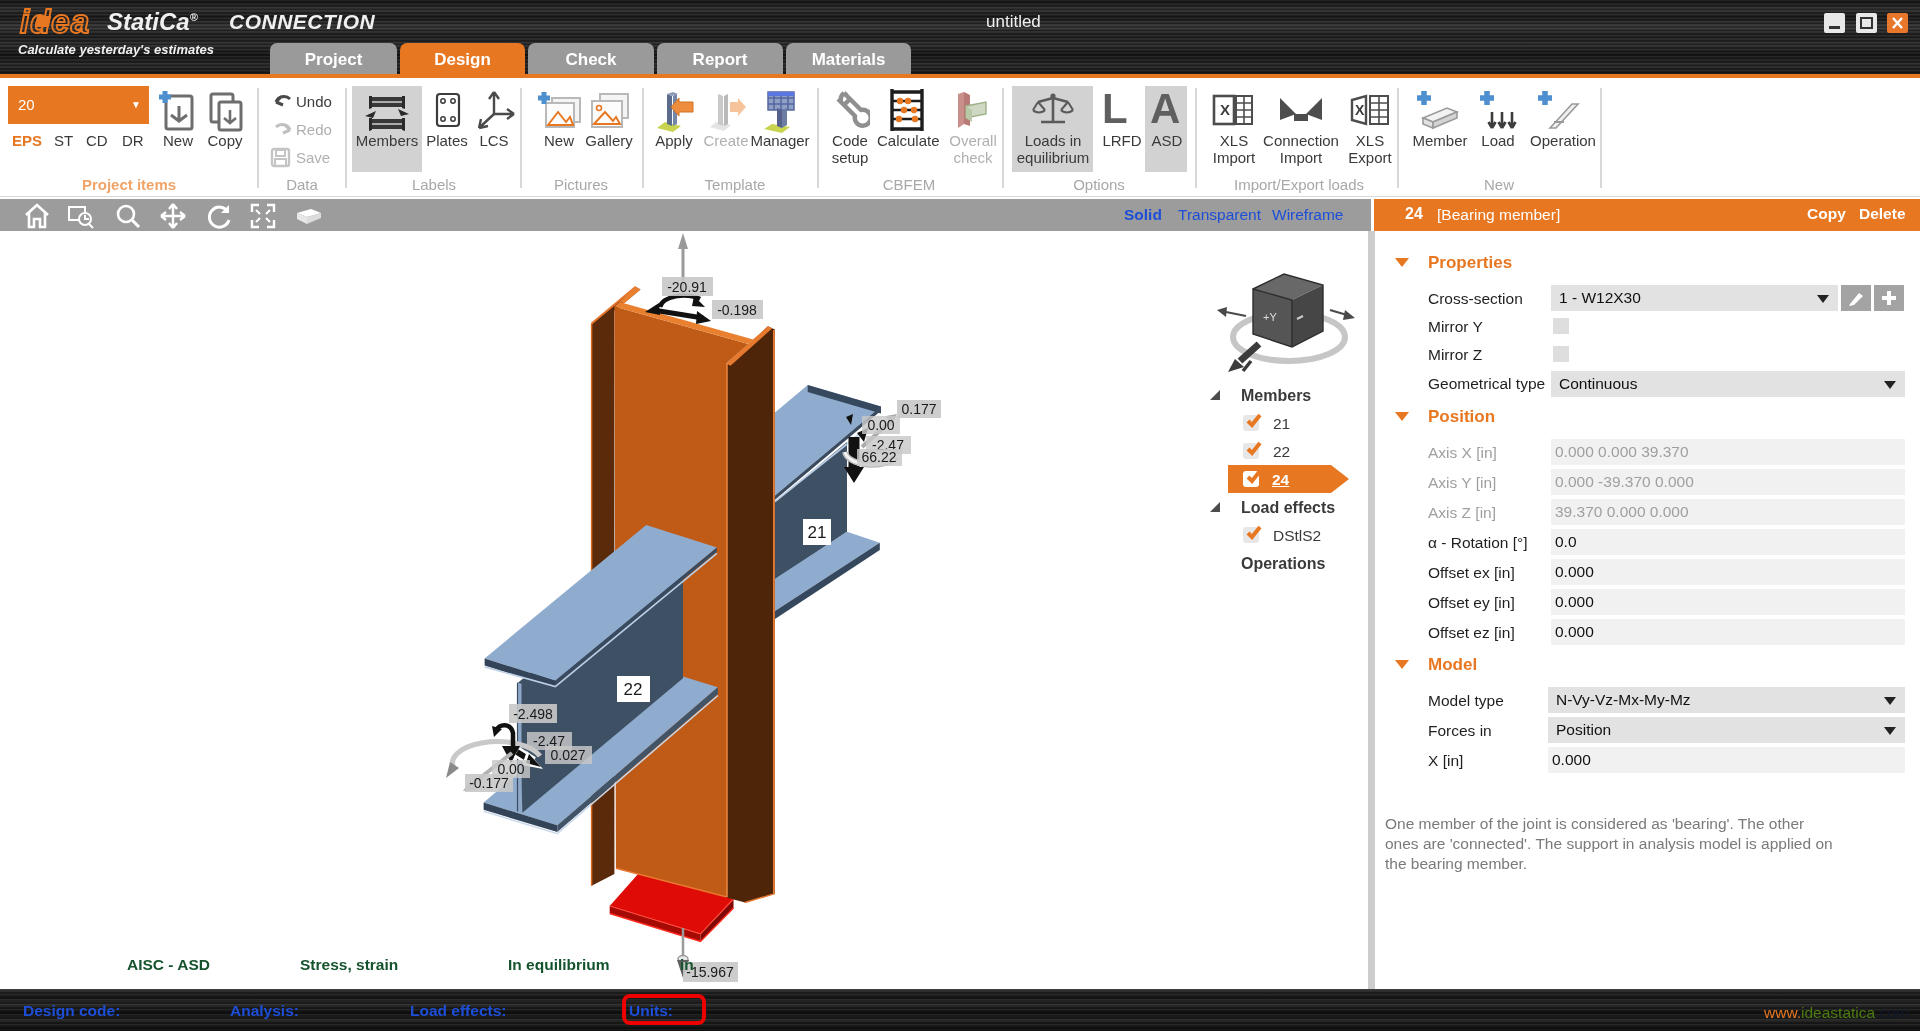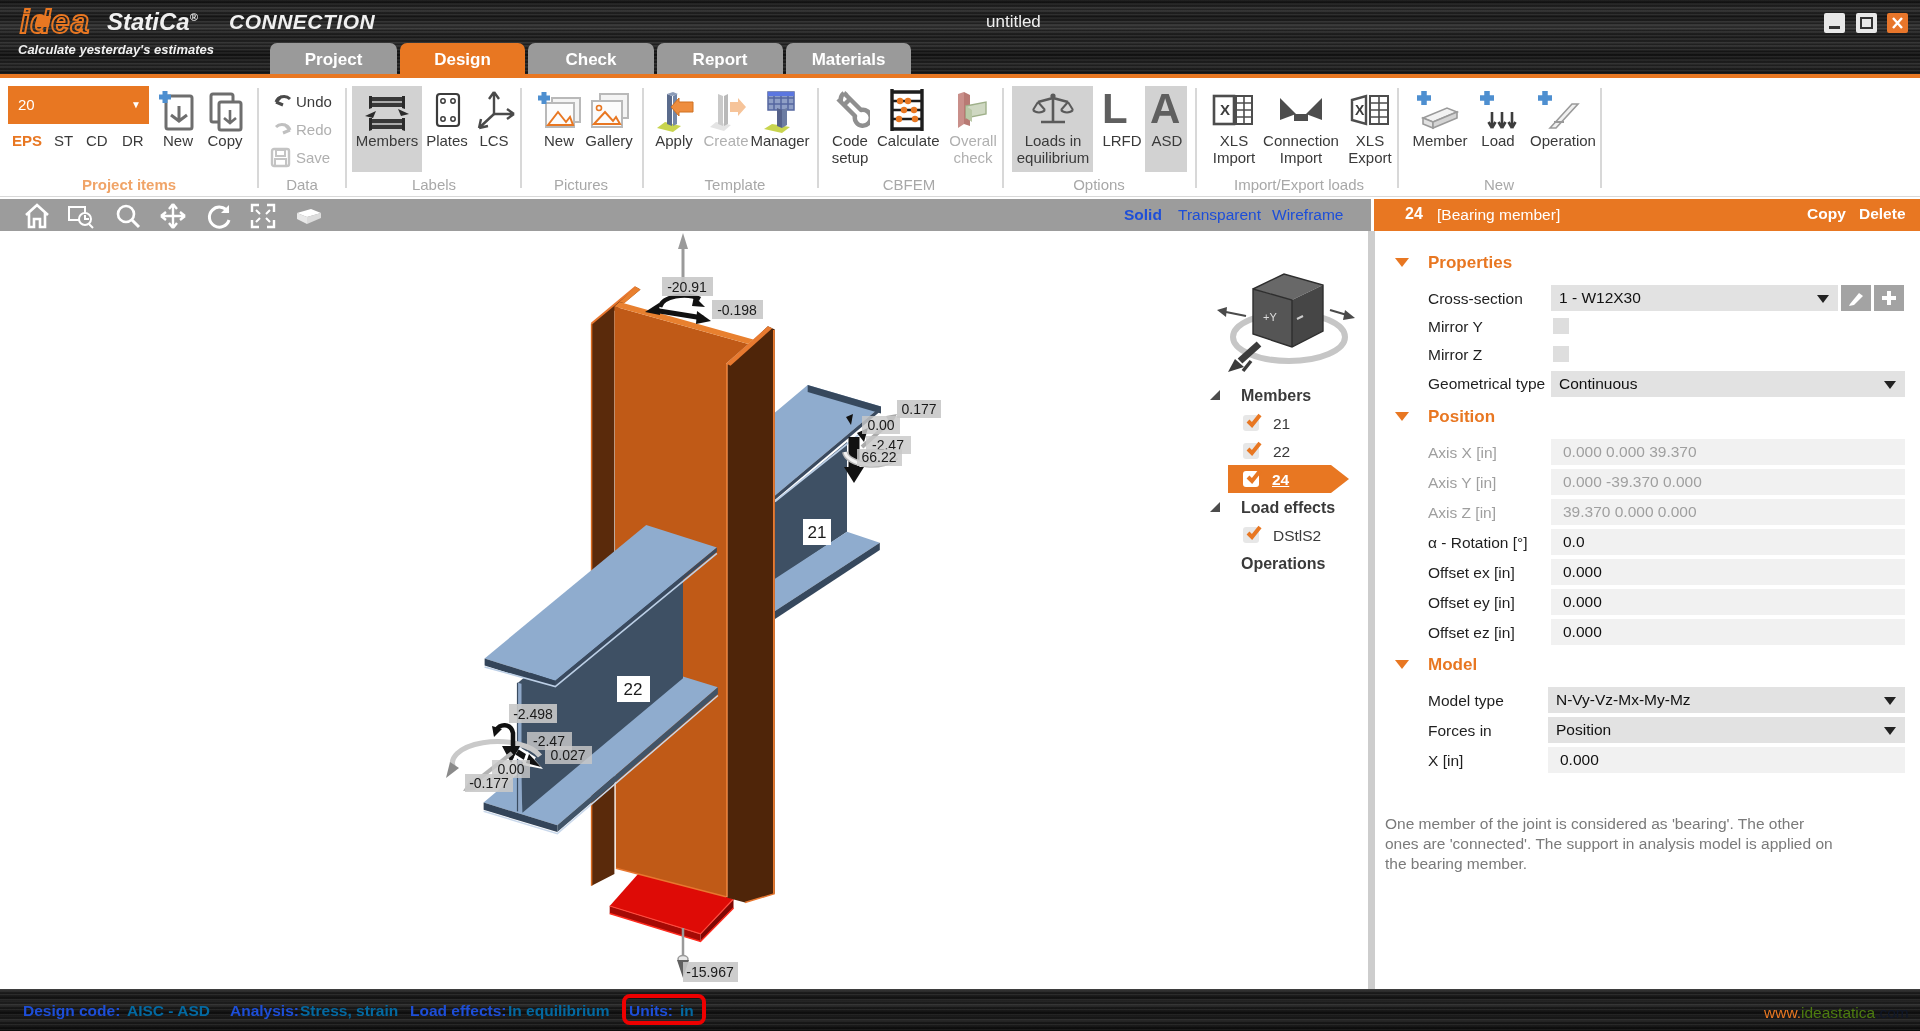--- a/index.html
+++ b/index.html
@@ -20,29 +20,29 @@
 .selbg{position:absolute;background:#d2d2d2}
 #toolbar{position:absolute;left:0;top:199px;width:1371px;height:32px;background:#9c9c9c}
 .tbtxt{position:absolute;top:206px;color:#1d4ed8;font-size:15.5px}
 #rpanel-h{position:absolute;left:1374px;top:199px;width:546px;height:32px;background:#E87722;color:#fff}
 #scrollstrip{position:absolute;left:1368px;top:231px;width:7px;height:758px;background:#cdcdcd}
 .sechdr{position:absolute;color:#E87722;font-weight:bold;font-size:17px}
 .sectri{position:absolute;width:0;height:0;border-left:7px solid transparent;border-right:7px solid transparent;border-top:9px solid #E87722}
 .plabel{position:absolute;font-size:15.5px;color:#1f1f1f}
 .plabel.gray{color:#9f9f9f}
 .pdrop{position:absolute;height:26px;background:#e2e2e2;font-size:15.5px;color:#111;line-height:26px;padding-left:8px}
-.pinput{position:absolute;height:26px;background:#f1f1f1;font-size:15.5px;color:#111;line-height:26px;padding-left:12px}
+.pinput{position:absolute;height:26px;background:#f1f1f1;font-size:15.5px;color:#111;line-height:26px;padding-left:4px}
 .pinput.gray{color:#9f9f9f}
 .dtri{position:absolute;right:9px;top:10px;width:0;height:0;border-left:6px solid transparent;border-right:6px solid transparent;border-top:8px solid #222}
 .pcheck{position:absolute;width:16px;height:16px;background:#dedede}
 #statusbar{position:absolute;left:0;top:989px;width:1920px;height:42px;
  background:linear-gradient(180deg,#363636 0%,#181818 18%,#2c2c2c 38%,#121212 55%,#262626 75%,#0c0c0c 100%)}
 #statusbar:before{content:"";position:absolute;inset:0;background:repeating-linear-gradient(180deg,rgba(255,255,255,0.05) 0 1px,rgba(0,0,0,0) 1px 3px,rgba(0,0,0,0.3) 3px 5px)}
 .sbgray{position:absolute;top:1002px;color:#1d4ed8;font-size:15.5px;font-weight:bold}
-.sbwhite{position:absolute;top:1002px;color:#0369a1;font-size:15.5px;font-weight:bold}
+.sbwhite{position:absolute;top:956px;color:#14532d;font-size:15.5px;font-weight:bold}
 .treelbl{position:absolute;font-size:16px;color:#3a3a3a;font-weight:bold}
 .treeitem{position:absolute;font-size:15.5px;color:#3a3a3a}
 .tcheck{position:absolute;width:16px;height:16px;background:#e7e7e7;border-radius:3px}
 </style></head><body>
 
 <div id="titlebar"></div>
 <div style="position:absolute;left:20px;top:3px;font-size:33px;font-weight:bold;font-style:italic;letter-spacing:1px;color:#E87722;-webkit-text-stroke:2px #E87722;-webkit-text-fill-color:transparent;font-family:'Liberation Sans',sans-serif">idea</div>
 <div style="position:absolute;left:36px;top:16px;width:14px;height:11px;background:#E87722;transform:skewX(-12deg)"></div>
 <div class="wtitle" style="left:107px;top:8px;font-size:24px;font-weight:bold;font-style:italic">StatiCa<span style="font-size:11px;vertical-align:super">®</span></div>
 <div class="wtitle" style="left:229px;top:10px;font-size:21px;font-weight:bold;font-style:italic;letter-spacing:0.5px">CONNECTION</div>

